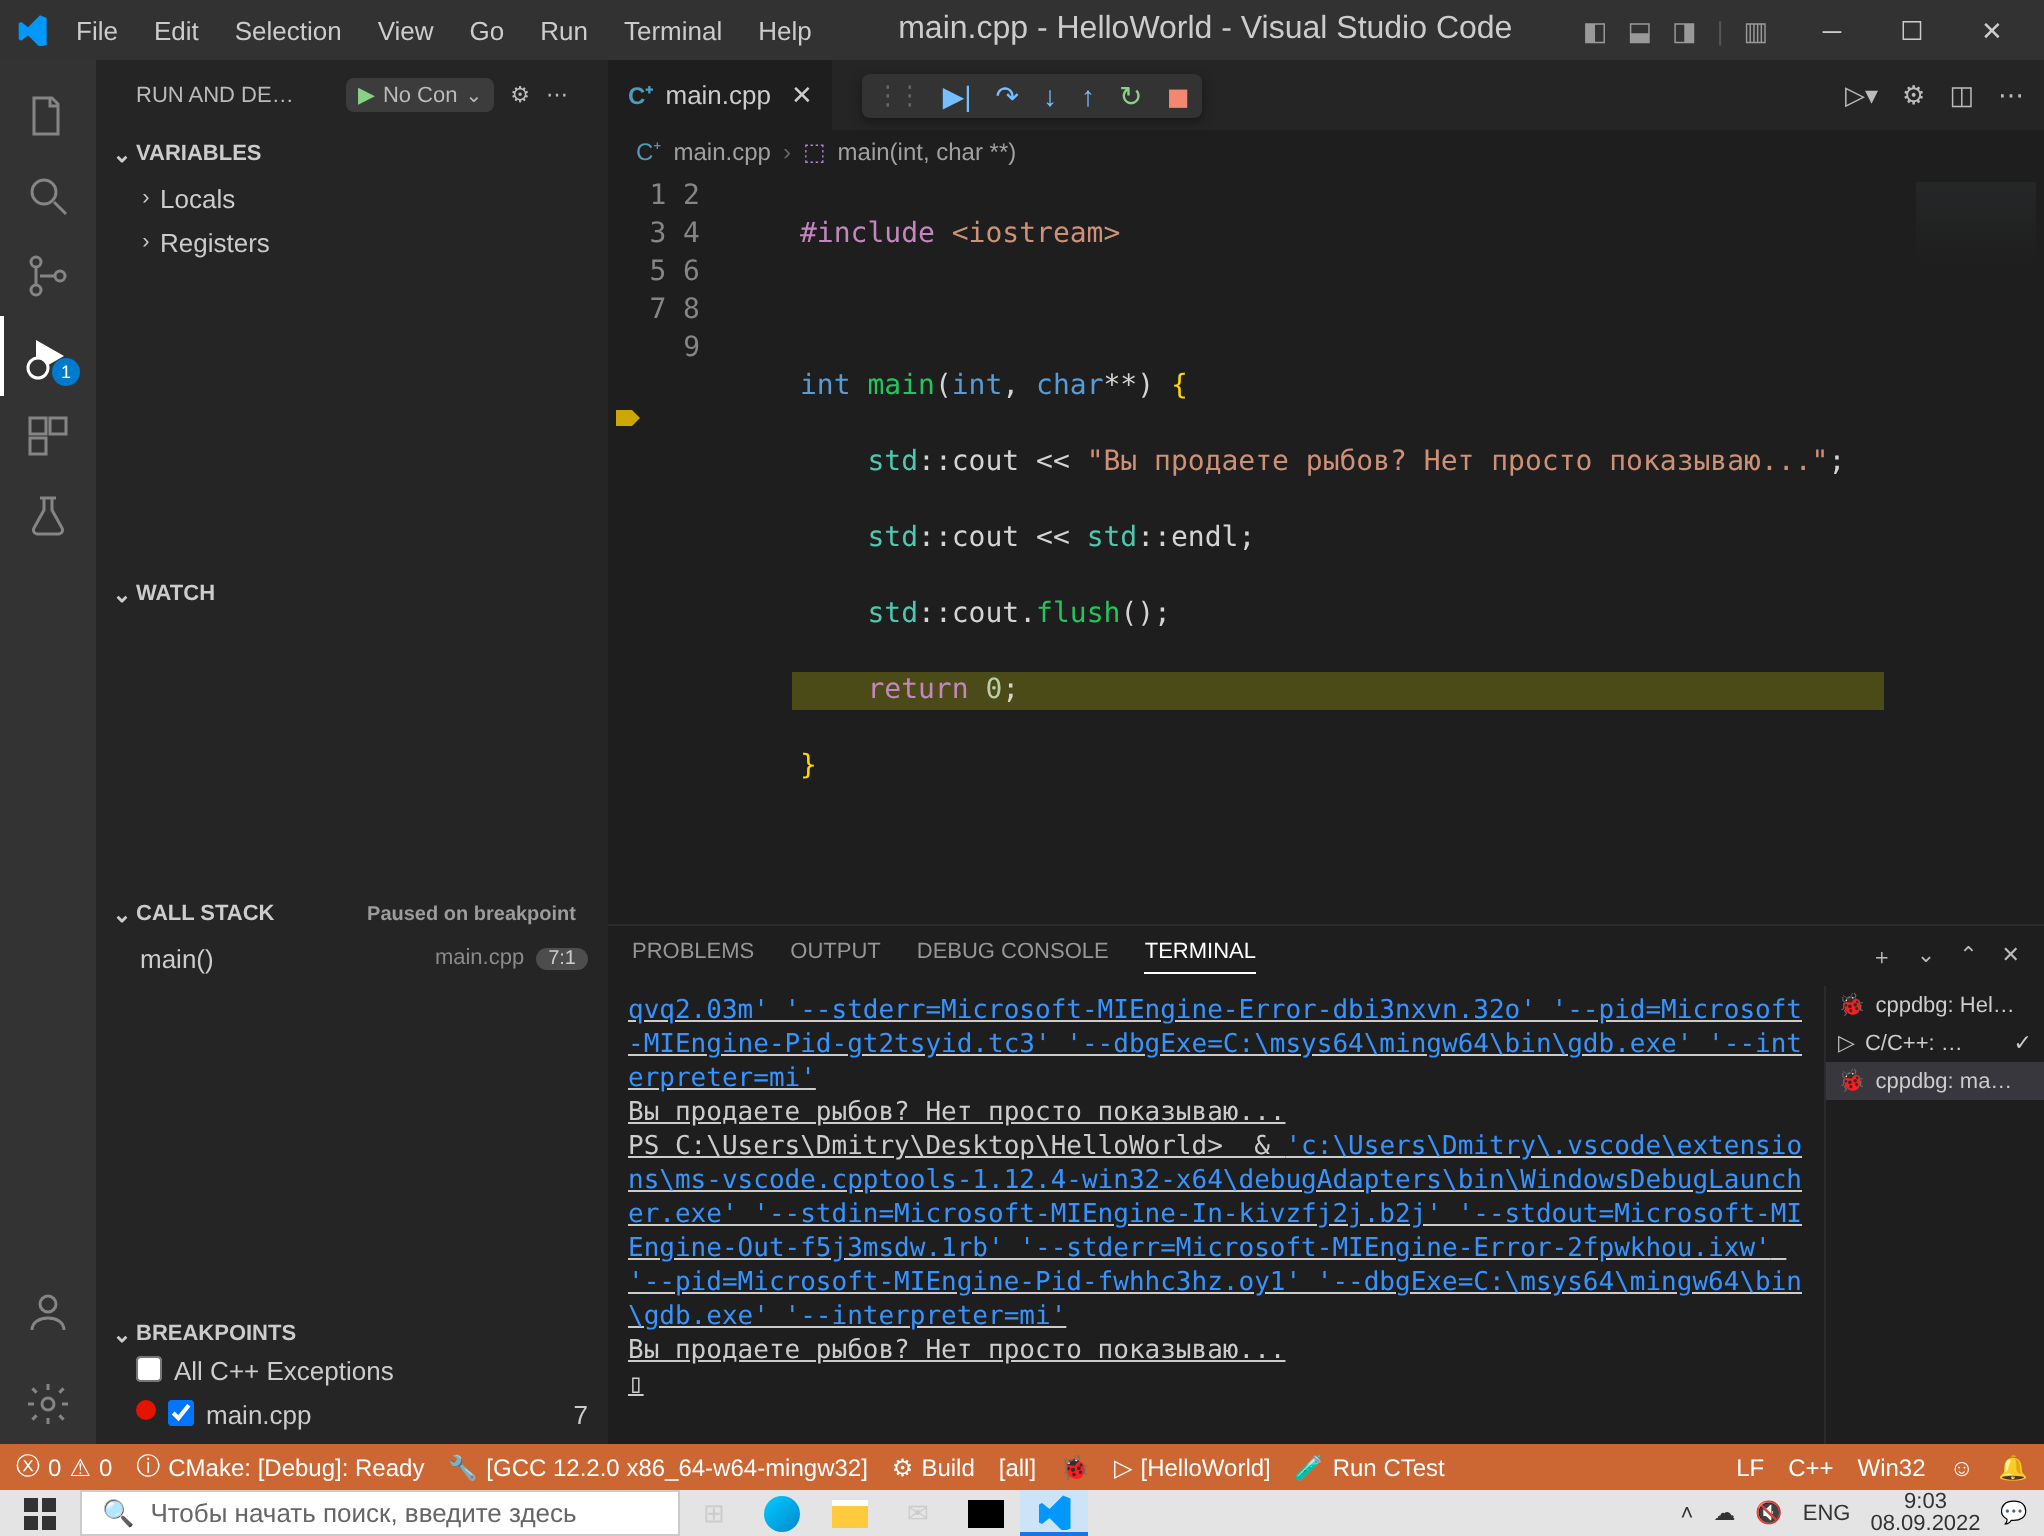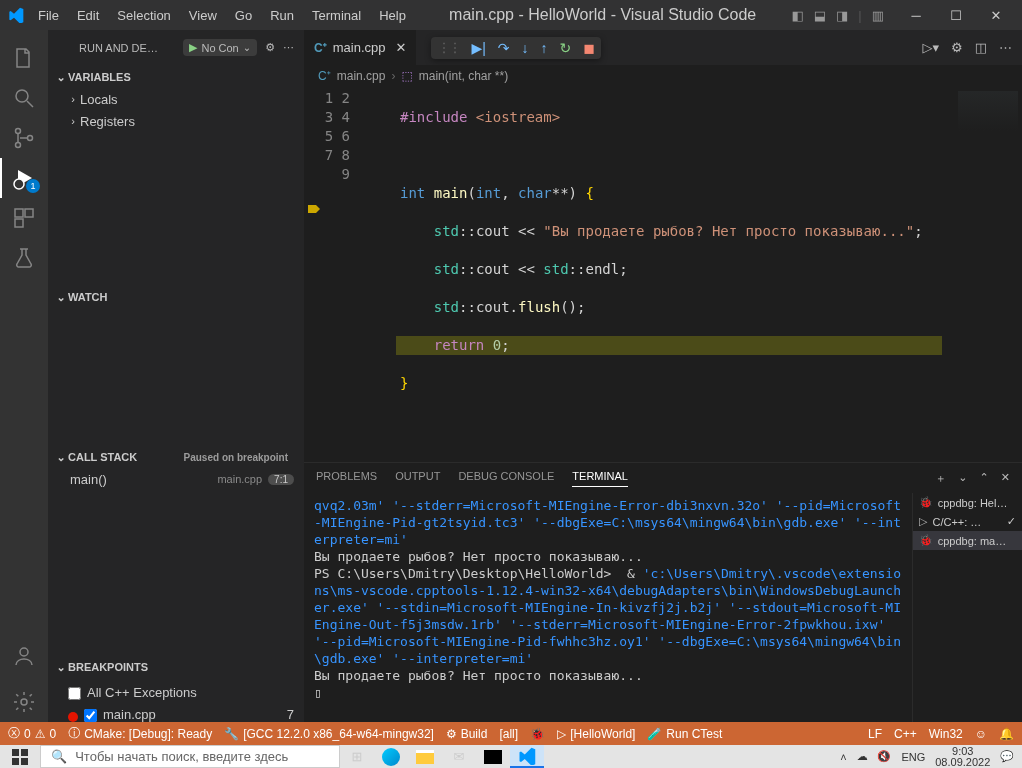--- a/index.html
+++ b/index.html
@@ -18,40 +18,40 @@
 
 .activitybar { position: absolute; left: 0; top: 30px; bottom: 46px; width: 48px; background: #333333; display: flex; flex-direction: column; align-items: center; padding-top: 8px; }
 .activitybar .act { width: 48px; height: 40px; display: flex; align-items: center; justify-content: center; color: #858585; cursor: pointer; position: relative; }
 .activitybar .act.active { color: #ffffff; }
 .activitybar .act.active::before { content:""; position:absolute; left:0; top:0; bottom:0; width:2px; background:#fff; }
 .activitybar .badge { position:absolute; bottom:5px; right:8px; background:#007acc; color:#fff; border-radius:10px; font-size:9px; min-width:14px; height:14px; display:flex; align-items:center; justify-content:center; padding:0 3px;}
 .activitybar .bottom { margin-top: auto; margin-bottom: 6px; }
 
 
 .sidebar { position: absolute; left: 48px; top: 30px; bottom: 46px; width: 256px; background: #252526; display: flex; flex-direction: column; }
-.sidebar .head { height: 35px; display: flex; align-items: center; padding: 0 10px; font-size: 11px; color: #bbbbbb; text-align: center; }
+.sidebar .head { height: 35px; display: flex; align-items: center; padding: 0 20px; font-size: 11px; color: #bbbbbb; }
 .sidebar .head .title { flex: 1; overflow: hidden; }
 .sidebar .head .cfg { display: flex; align-items: center; background:#3c3c3c; padding:2px 6px; border-radius:4px; margin-left:4px; gap:4px; }
 .sidebar .head .cfg .play { color:#89d185; }
 .sidebar .head .gear, .sidebar .head .more { margin-left:8px; color:#bbb; cursor:pointer;}
 .sidebar .section { border-top: 1px solid #3c3c3c0a; }
 .sidebar .sec-head { height: 22px; display: flex; align-items: center; padding: 0 6px; font-size: 11px; font-weight: bold; color: #cccccc; cursor: pointer; background:#252526;}
 .sidebar .sec-head .chev { width:14px; text-align:center; color:#cccccc;}
 .sidebar .sec-body { padding-left: 18px; font-size: 13px; }
 .sidebar .tree-item { height: 22px; display: flex; align-items: center; color: #cccccc; cursor:pointer; }
 .sidebar .tree-item .chev2 { width:14px; text-align:center; font-size:11px;}
 .sidebar .watch { flex: 0 0 160px; }
 .sidebar .vars { flex: 0 0 220px; }
 .sidebar .callstack { }
 .sidebar .cs-row { height: 22px; display: flex; align-items: center; padding: 0 10px 0 22px; }
 .sidebar .cs-row .fn { flex:1; }
 .sidebar .cs-row .file { color:#8a8a8a; font-size:11px; }
 .sidebar .cs-row .ln { background:#4d4d4d; border-radius:8px; padding:0 6px; margin-left:6px; font-size:10px; color:#ccc;}
 .sidebar .cs-status { font-size:10px; color:#9c9c9c; text-align:right; padding-right:10px;}
-.sidebar .bp-row { height: 22px; display: flex; align-items: flex-end; padding: 0 10px 0 20px; }
+.sidebar .bp-row { height: 22px; display: flex; align-items: flex-start; padding: 0 10px 0 20px; }
 .sidebar .bp-row input[type=checkbox]{ margin-right:6px; }
 .sidebar .bp-row .dot { width:10px; height:10px; border-radius:50%; background:#e51400; margin-right:6px; }
 .sidebar .csrow-head { display:flex; align-items:center; }
 .sidebar .flex-spacer { flex:1; }
 
 
 .editor { position: absolute; left: 304px; right: 0; top: 30px; bottom: 46px; background: #1e1e1e; display: flex; flex-direction: column; }
 .tabbar { height: 35px; background: #252526; display: flex; align-items: center; }
 .tab { height: 35px; background: #1e1e1e; display: flex; align-items: center; padding: 0 10px; gap: 6px; border-right:1px solid #252526; }
 .tab .ficon { color:#519aba; font-weight:bold; font-size:12px;}
@@ -65,34 +65,34 @@
 .breadcrumbs { height: 22px; display: flex; align-items: center; padding: 0 14px; gap: 6px; color: #a0a0a0; font-size: 12px; background:#1e1e1e; border-bottom:1px solid #1e1e1e;}
 .breadcrumbs .sep { color:#666; }
 .breadcrumbs .cubeicon { color:#b180d7; }
 
 .codearea { flex:1; position:relative; display:flex; overflow:hidden; }
 .gutter-bp { width: 20px; background:#1e1e1e; }
 .gutter-ln { width: 40px; background:#1e1e1e; text-align:right; color:#858585; padding-right:14px; font-family:Consolas,monospace; font-size:14px; line-height:19px; padding-top:2px;}
 .code { flex:1; font-family:Consolas,monospace; font-size:14px; line-height:19px; padding-top:2px; white-space:pre;margin-left:32px; }
 .code .line { height:19px; padding-left:4px; }
 .hl-line { background:#4b4b18; }
-.tk-pp { color:#c586c0; } .tk-inc { color:#ce9178; } .tk-kw { color:#569cd6; } .tk-fn { color:#fef9c3; } .tk-ty { color:#569cd6; } .tk-ns { color:#4ec9b0; } .tk-str { color:#ce9178; } .tk-num { color:#b5cea8; } .tk-pl { color:#d4d4d4; } .tk-br { color:#ffd700; }
+.tk-pp { color:#c586c0; } .tk-inc { color:#ce9178; } .tk-kw { color:#569cd6; } .tk-fn { color:#22c55e; } .tk-ty { color:#569cd6; } .tk-ns { color:#4ec9b0; } .tk-str { color:#ce9178; } .tk-num { color:#b5cea8; } .tk-pl { color:#d4d4d4; } .tk-br { color:#ffd700; }
 .bp-marker { position:absolute; left:3px; width:14px; height:14px; color:#cca700; }
 .minimap { width:80px; background:#1e1e1e; border-left:1px solid #1e1e1e; position:relative;}
 .minimap .mm { position:absolute; top:4px; right:4px; width:60px; height:40px; background:linear-gradient(#2a2d2e,#1e1e1e); opacity:0.6;}
 
 
 .panel { height: 260px; background:#1e1e1e; border-top:1px solid #2b2b2b; display:flex; flex-direction:column; }
 .panel-tabs { height:30px; display:flex; align-items:center; padding:0 12px; gap:18px; font-size:11px; color:#969696;}
 .panel-tabs .pt { cursor:pointer; padding-bottom:4px;}
 .panel-tabs .pt.active { color:#fff; border-bottom:1px solid #fff; }
 .panel-tabs .spacer { flex:1; }
 .panel-tabs .ricons { display:flex; gap:12px; color:#bbb;}
 .panel-body { flex:1; display:flex; overflow:hidden;}
-.terminal { flex:1; font-family:Consolas,monospace; font-size:13px; line-height:17px; padding:4px 10px; overflow:hidden; color:#cccccc; white-space:pre-wrap; word-break:break-all;}
+.terminal { flex:1; font-family:Consolas,monospace; font-size:13px; line-height:17px; padding:4px 10px; overflow:hidden; color:#cccccc; white-space:pre-wrap; word-break:break-all;text-decoration:underline;}
 .terminal .path { color:#3794ff; }
 .terminal .out { color:#cccccc; }
 .panel-side { width:110px; border-left:1px solid #2b2b2b; font-size:11px; }
 .panel-side .psi { display:flex; align-items:center; gap:5px; padding:3px 6px; color:#ccc; cursor:pointer;}
 .panel-side .psi.sel { background:#37373d; }
 .panel-side .bug { color:#bbb; }
 
 
 .statusbar { position:absolute; left:0; right:0; bottom:23px; height:23px; background:#cc6633; color:#fff; display:flex; align-items:center; font-size:12px; padding:0 8px; gap:12px;}
 .statusbar .sb { display:flex; align-items:center; gap:4px; cursor:pointer;}

